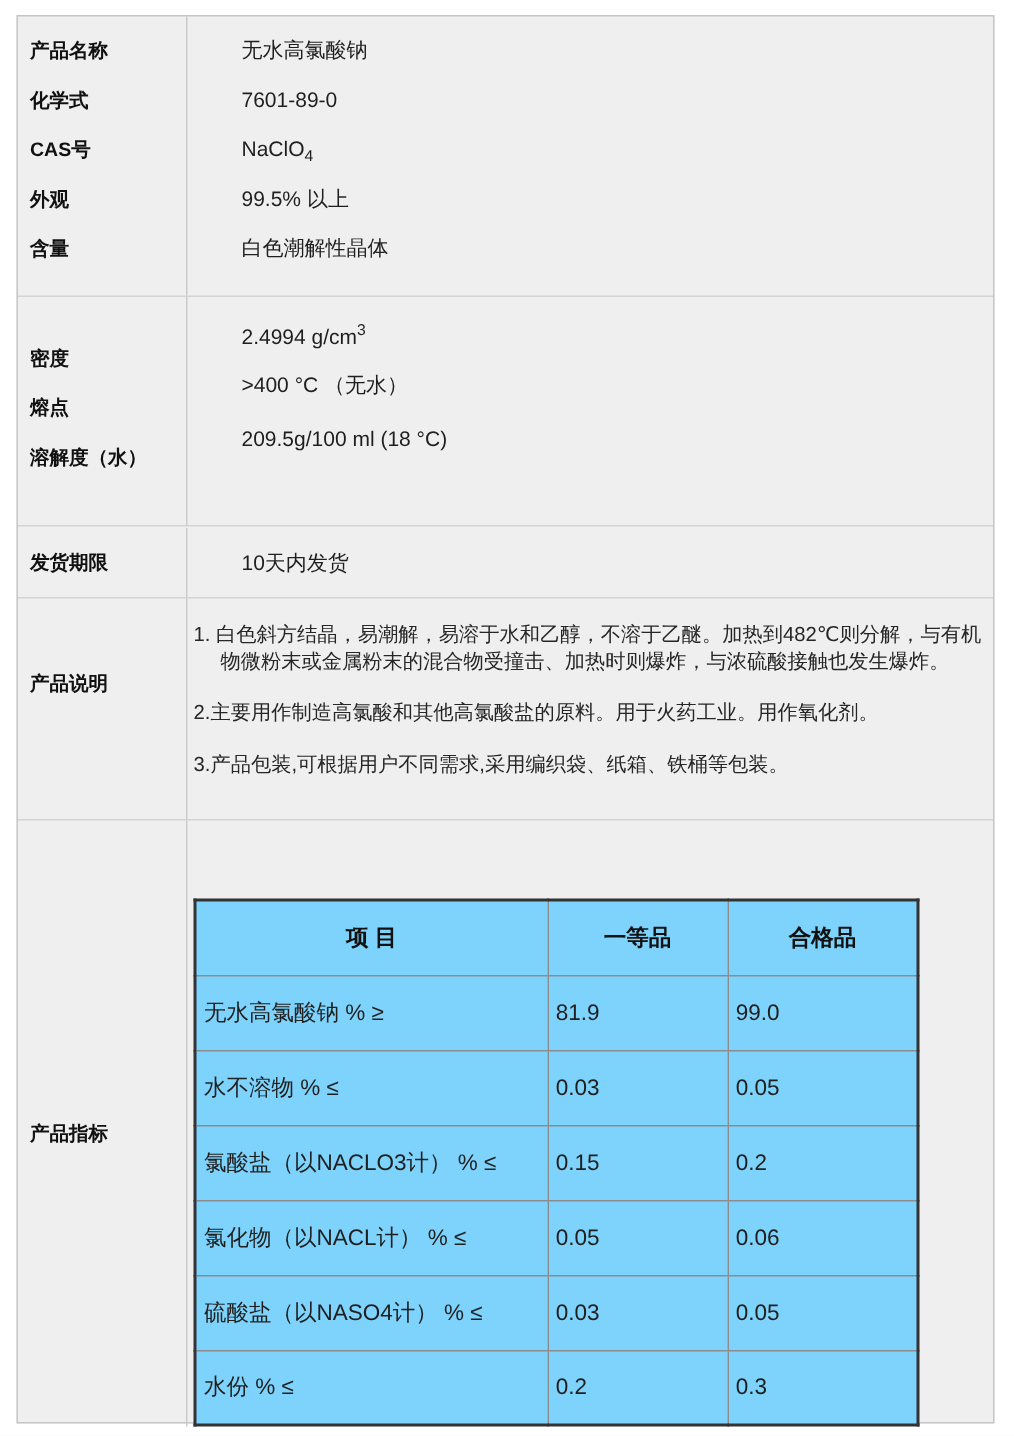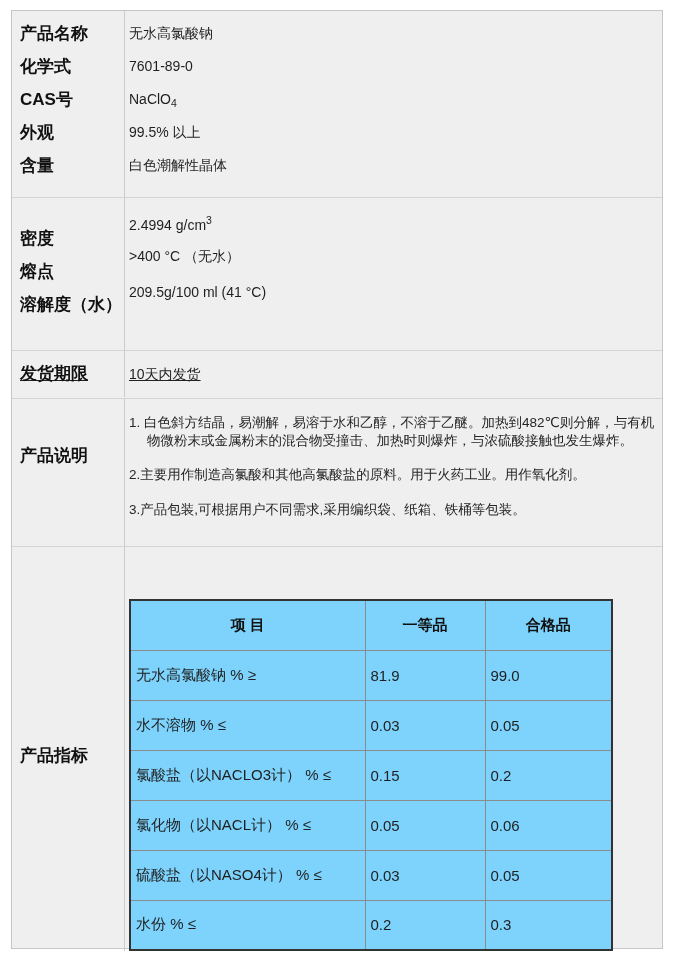--- a/index.html
+++ b/index.html
@@ -43,40 +43,40 @@
     padding-left: 8px;
   }
   .value-col {
     flex: 1;
     min-width: 0;
     box-sizing: border-box;
     padding-left: 4px;
   }
   .lbl {
     font-weight: bold;
-    font-size: 17px;
+    font-size: 13px;
     color: #111111;
     white-space: nowrap;
   }
-  .val { font-size: 14px; color: #1f1f1f; white-space: nowrap; }
+  .val { font-size: 14px; color: #1f1f1f; white-space: nowrap; margin-left: 32px; }
 
   
   .g1 { height: 187px; }
   .g1 .label-col, .g1 .value-col { padding-top: 6px; }
   .g1 .lbl, .g1 .val { line-height: 33px; height: 33px; }
 
   
   .g2 { height: 153px; }
   .g2 .label-col { padding-top: 24px; }
   .g2 .lbl { line-height: 33px; height: 33px; }
   .g2 .value-col { padding-top: 6px; }
   .g2 .val { line-height: 32px; height: 36px; }
 
   
-  .g3 { height: 48px; align-items: flex-start; text-decoration: underline; }
+  .g3 { height: 48px; align-items: center; }
   .g3 .label-col, .g3 .value-col { padding-top: 0; }
   .g3 .lbl, .g3 .val { line-height: 46px; }
 
   
   .g4 { height: 148px; }
   .g4 .label-col { padding-top: 48px; }
   .g4 .lbl { line-height: 18px; }
   .g4 .value-col { padding-top: 15px; padding-right: 6px; }
   .desc-item {
     margin: 0 0 17px 0;
@@ -148,21 +148,21 @@
 
     <section class="group g2">
       <div class="label-col">
         <div class="lbl">密度</div>
         <div class="lbl">熔点</div>
         <div class="lbl">溶解度（水）</div>
       </div>
       <div class="value-col">
         <div class="val"><span>2.4994 g/cm</span><sup class="fsup">3</sup></div>
         <div class="val">&gt;400 °C （无水）</div>
-        <div class="val">209.5g/100 ml (41 °C)</div>
+        <div class="val">209.5g/100 ml (18 °C)</div>
       </div>
     </section>
 
     <section class="group g3">
       <div class="label-col">
         <div class="lbl">发货期限</div>
       </div>
       <div class="value-col">
         <div class="val">10天内发货</div>
       </div>

